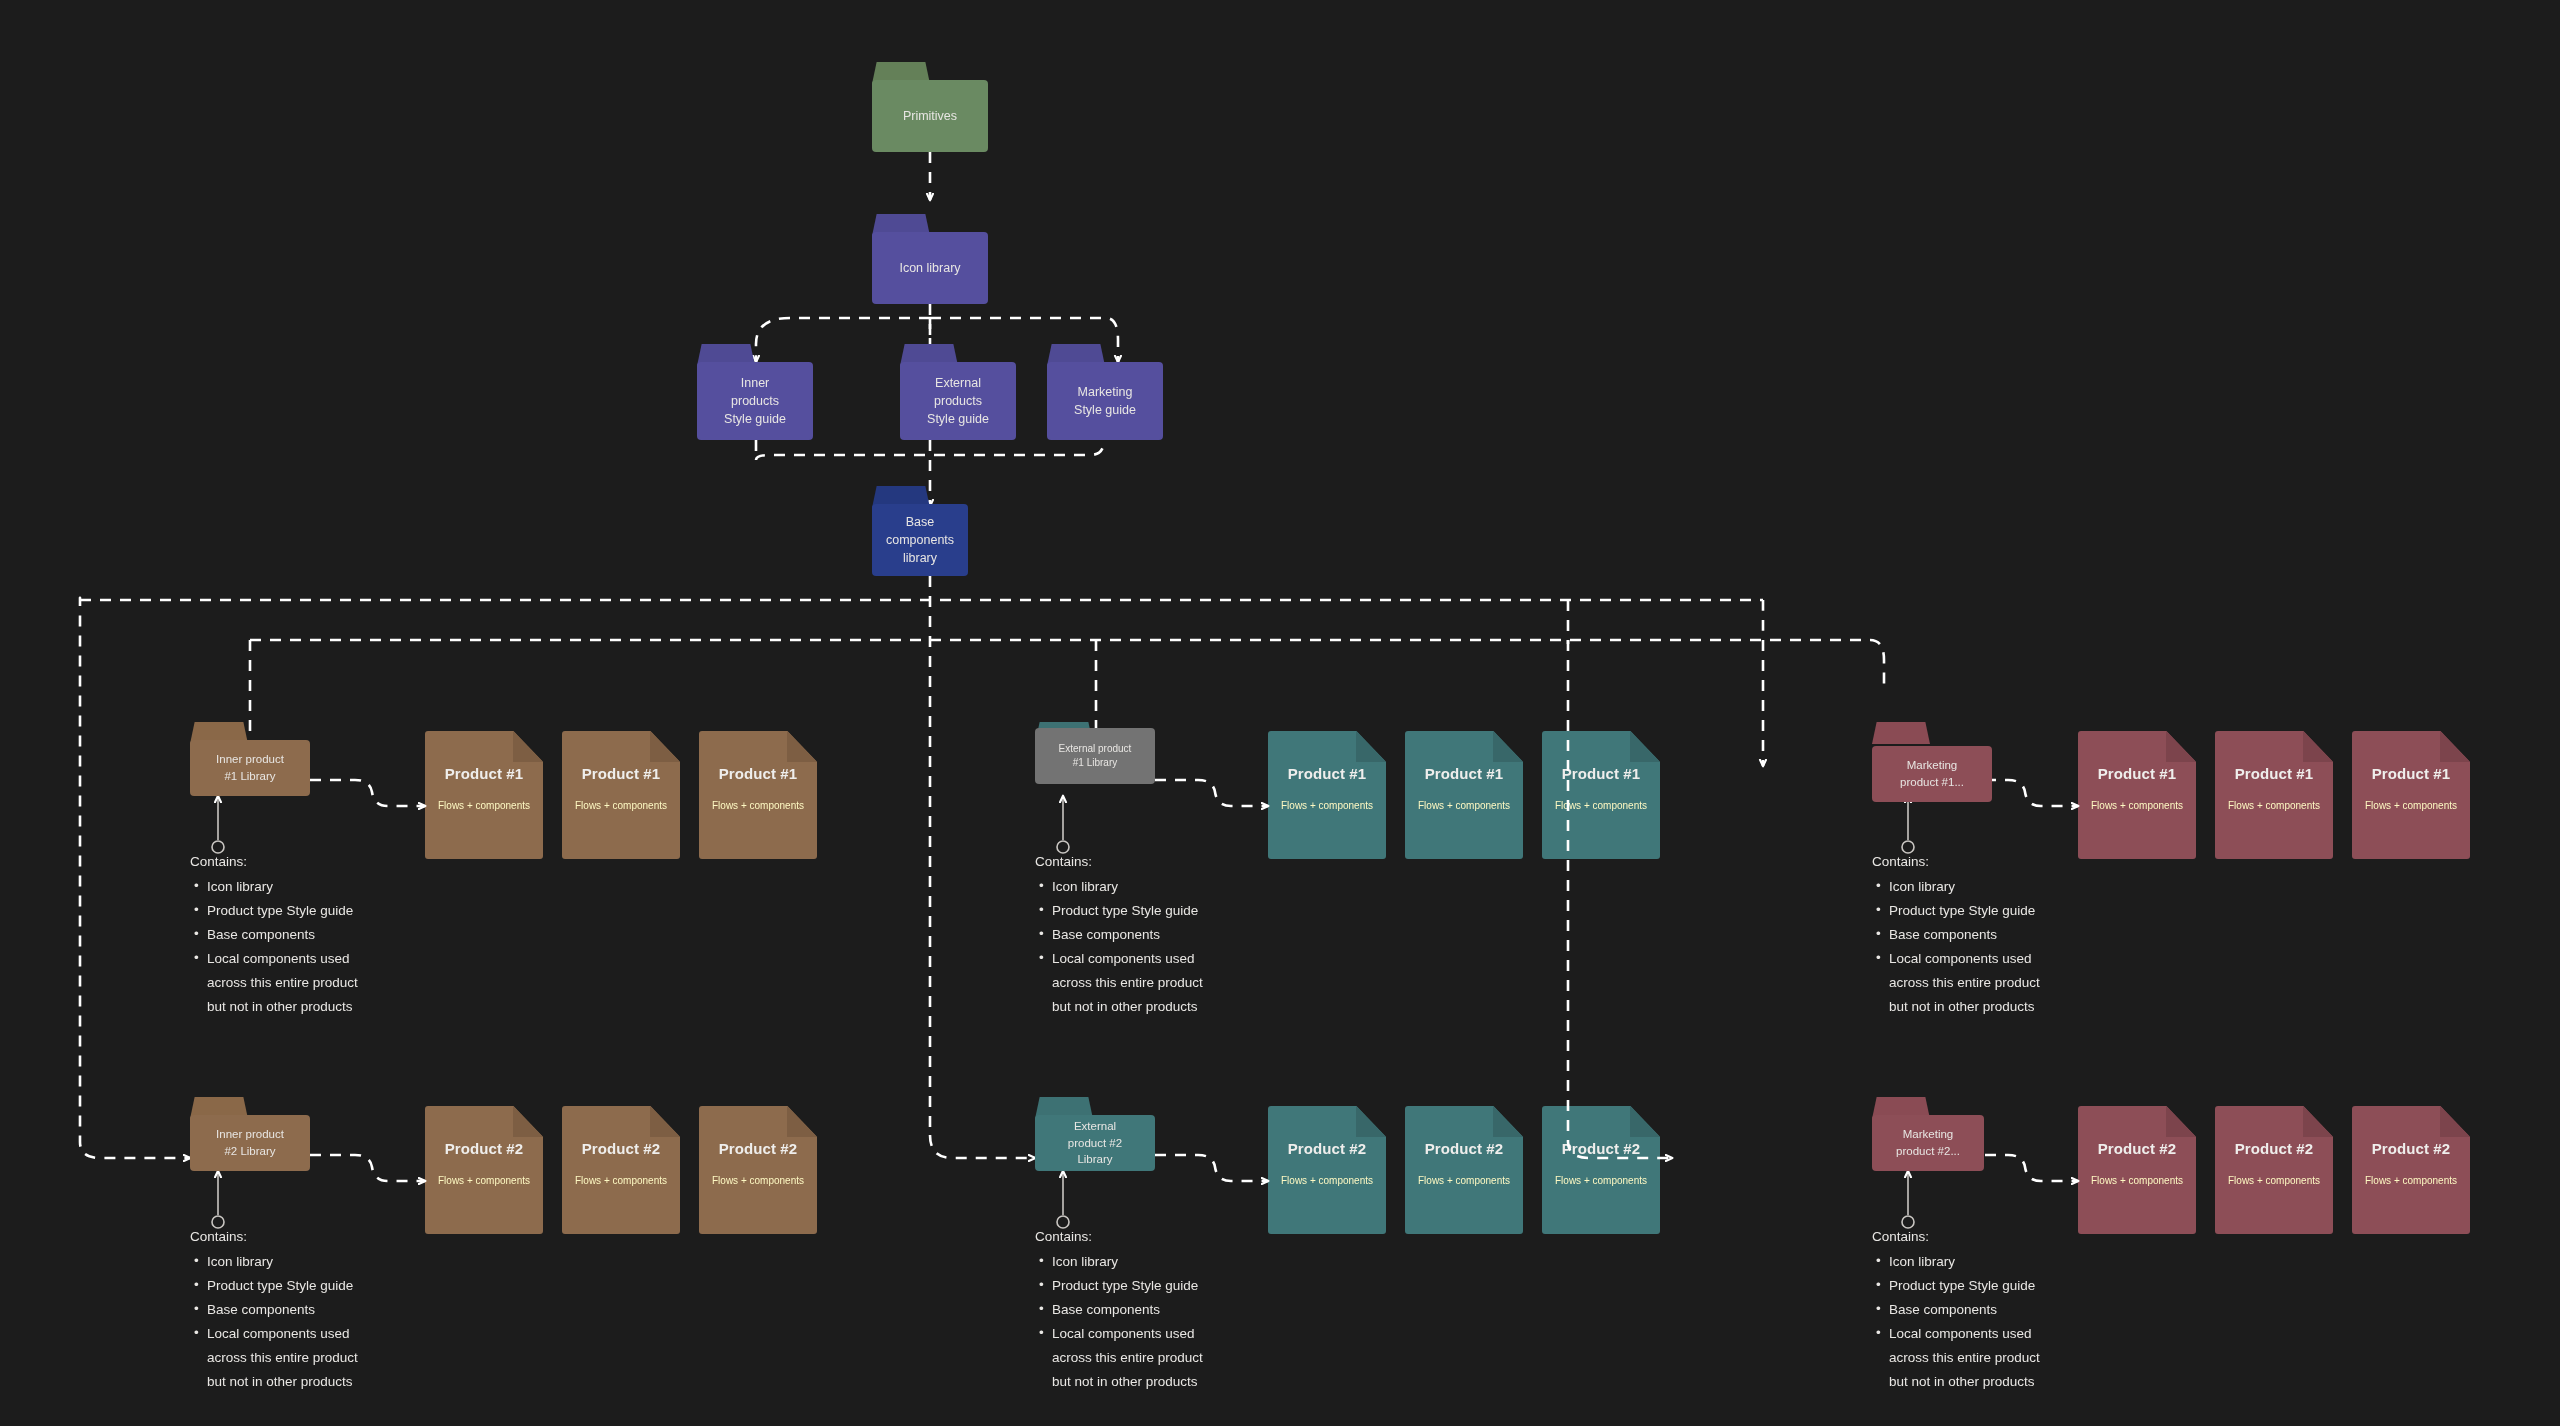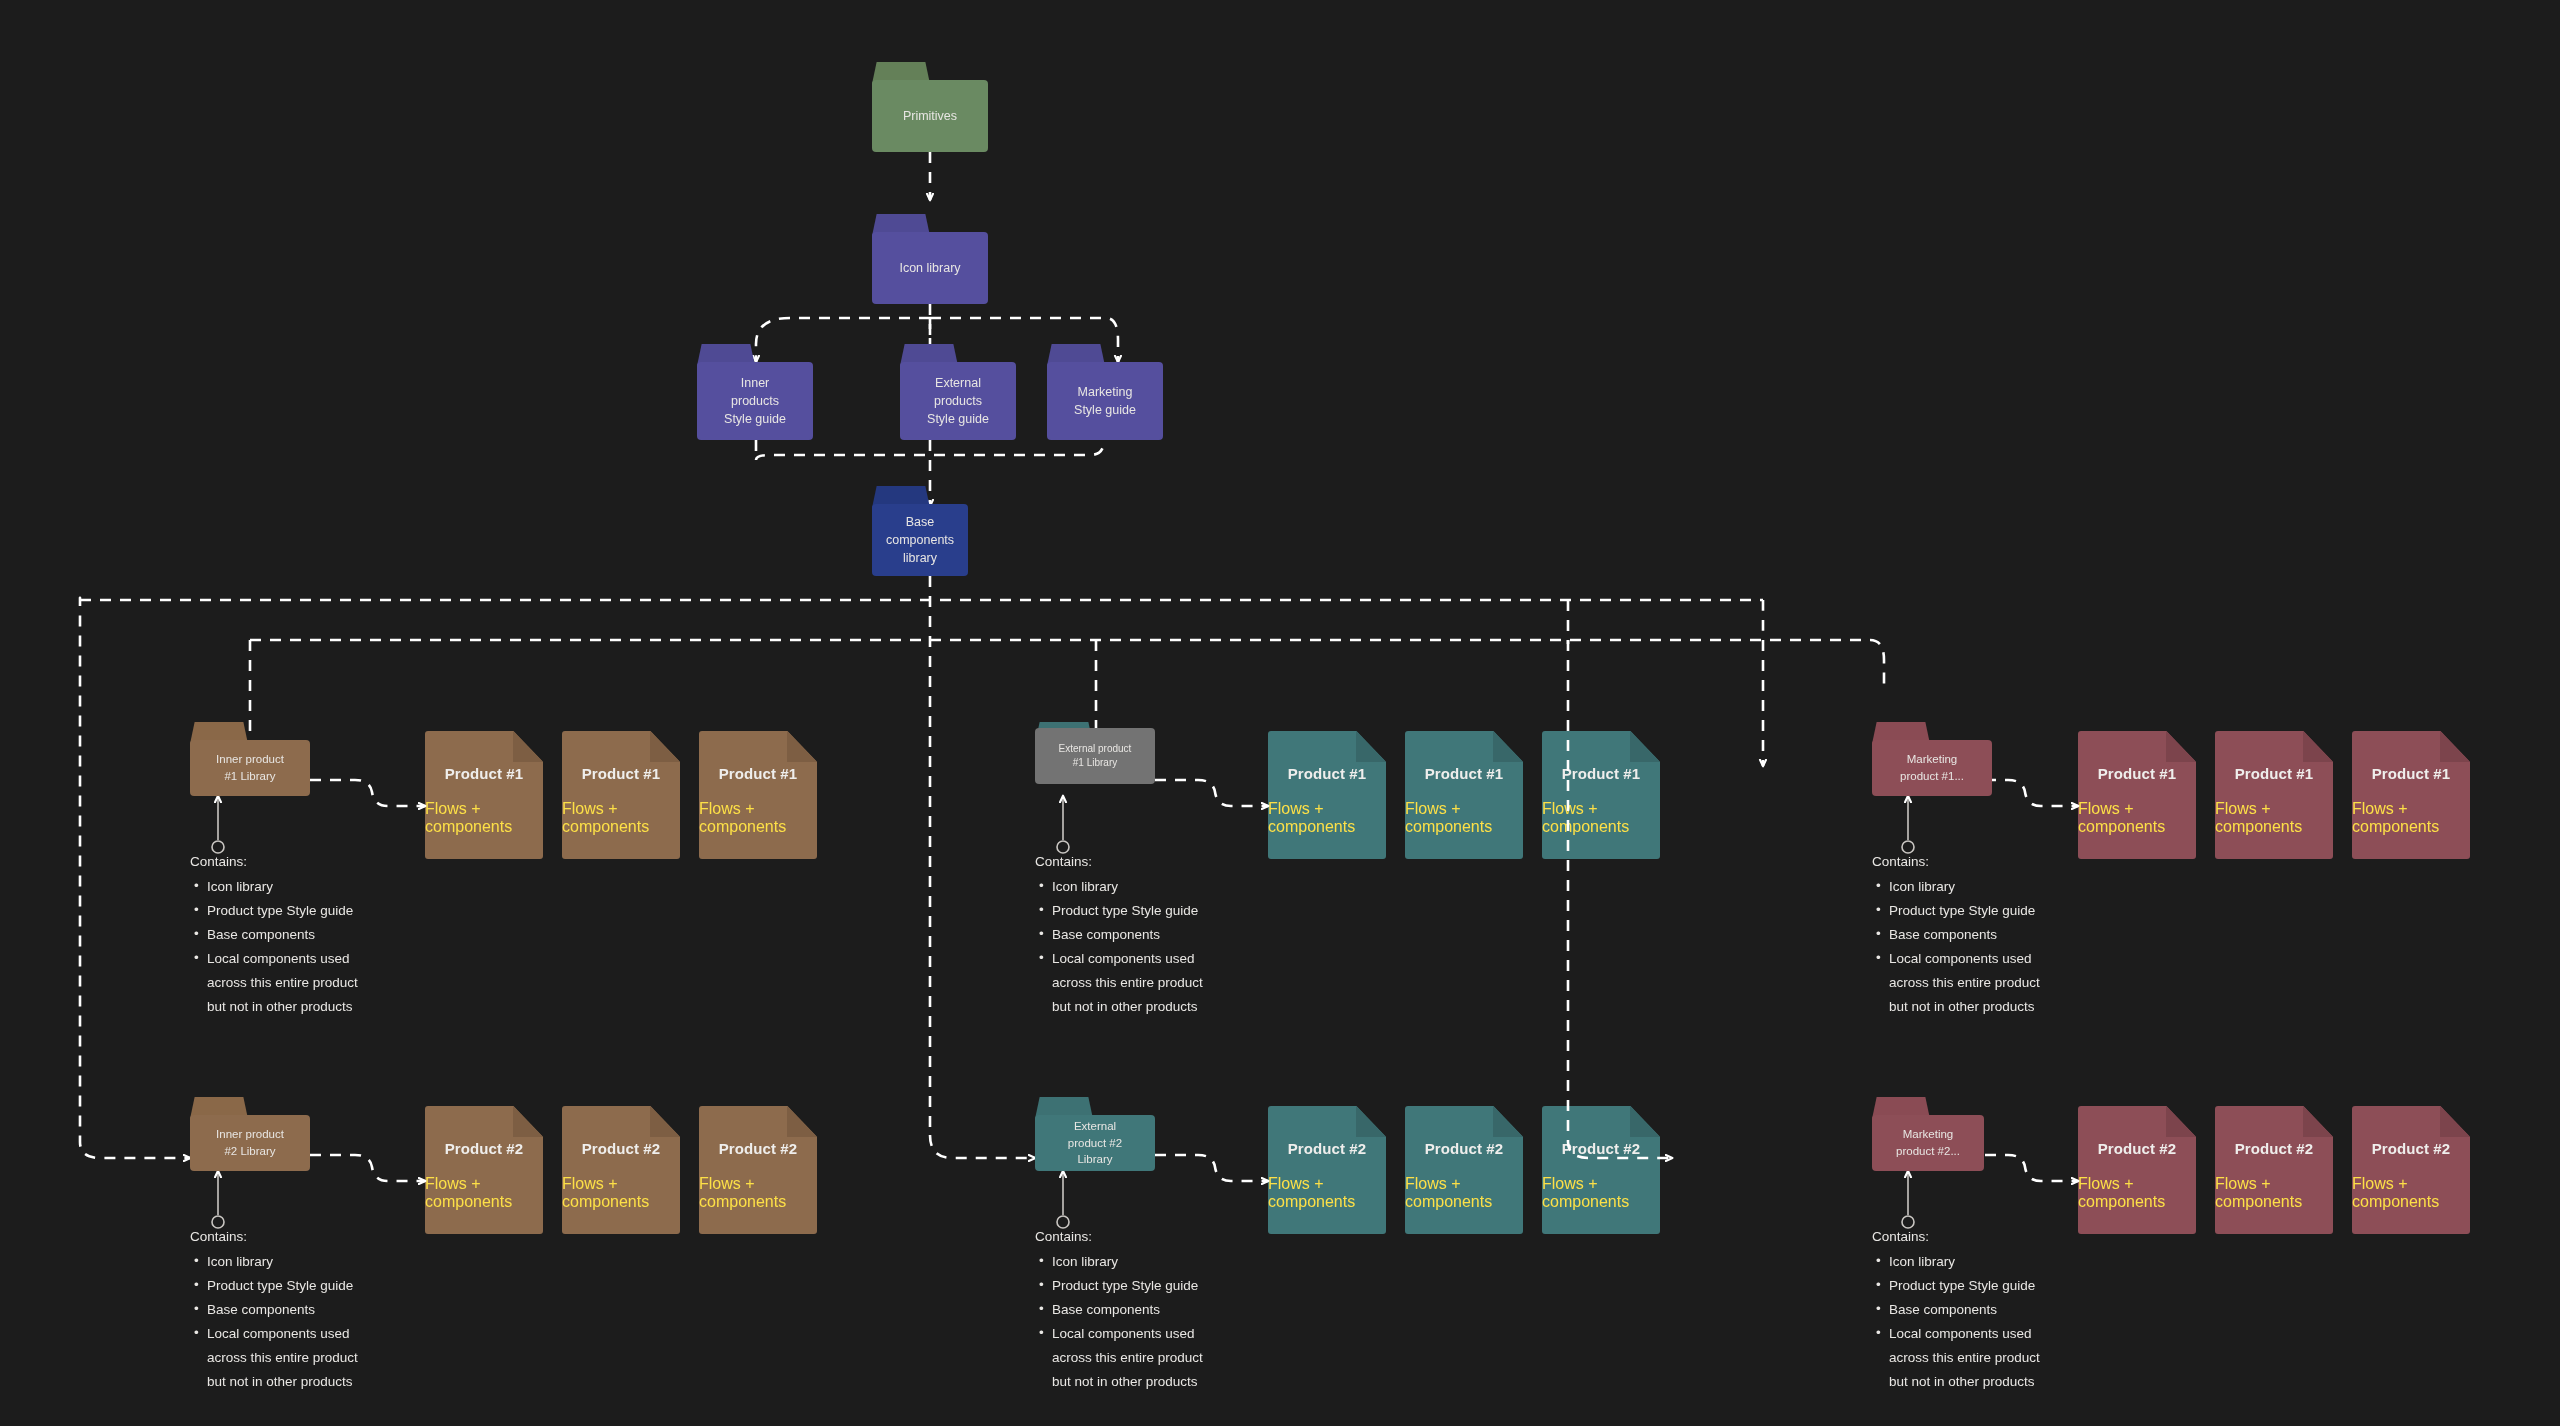--- a/index.html
+++ b/index.html
@@ -70,23 +70,23 @@
     height: 30px;
   }
   .doc .doc-title {
     font-weight: bold;
     color: #efeeec;
     margin-top: 34px;
     font-size: 15px;
     letter-spacing: .1px;
   }
   .doc .doc-sub {
-    color: #fde047;
+    color: #fef9c3;
     margin-top: 18px;
-    font-size: 16px;
+    font-size: 10px;
   }
 
   
   .contains {
     position: absolute;
     color: #e9e7e4;
     font-size: 13.5px;
     line-height: 1.78;
     z-index: 3;
     width: 230px;
@@ -277,21 +277,21 @@
           <li>Icon library</li>
           <li>Product type Style guide</li>
           <li>Base components</li>
           <li>Local components used</li>
           <li class="cont" style="padding-left: 17px; --nb: 1;">across this entire product</li>
           <li class="cont" style="padding-left: 17px; --nb: 1;">but not in other products</li>
         </ul>
       </div>
       <div class="node folder" style="left: 1872px; top: 722px; width: 120px; height: 74px;">
         <div class="tab" style="background: rgb(138, 75, 84); width: 58px; height: 22px;"></div>
-        <div class="body" style="top: 18px; height: 56px; background: rgb(141, 78, 87); font-size: 11.5px;">
+        <div class="body" style="top: 24px; height: 56px; background: rgb(141, 78, 87); font-size: 11.5px;">
           <span>Marketing product #1...</span>
         </div>
       </div>
       <div class="doc" style="left: 2078px; top: 731px; width: 118px; height: 128px; background: rgb(141, 78, 87); clip-path: polygon(0px 0px, 75% 0px, 100% 24%, 100% 100%, 0px 100%);">
         <div class="fold" style="right: 0px; top: 0px; width: 30px; height: 31px; background: rgb(124, 68, 76); clip-path: polygon(0px 0px, 100% 100%, 0px 100%);"></div>
         <div class="doc-title">Product #1</div>
         <div class="doc-sub">Flows + components</div>
       </div>
       <div class="doc" style="left: 2215px; top: 731px; width: 118px; height: 128px; background: rgb(141, 78, 87); clip-path: polygon(0px 0px, 75% 0px, 100% 24%, 100% 100%, 0px 100%);">
         <div class="fold" style="right: 0px; top: 0px; width: 30px; height: 31px; background: rgb(124, 68, 76); clip-path: polygon(0px 0px, 100% 100%, 0px 100%);"></div>

